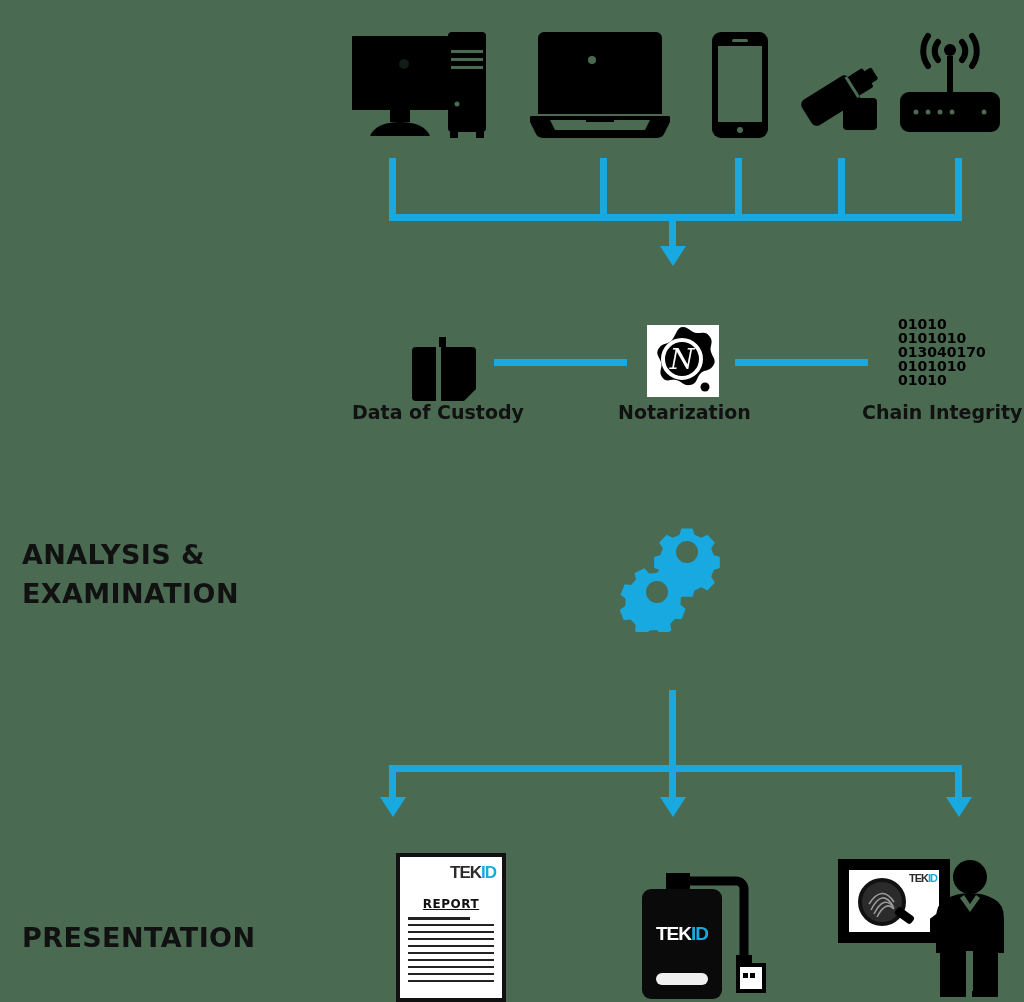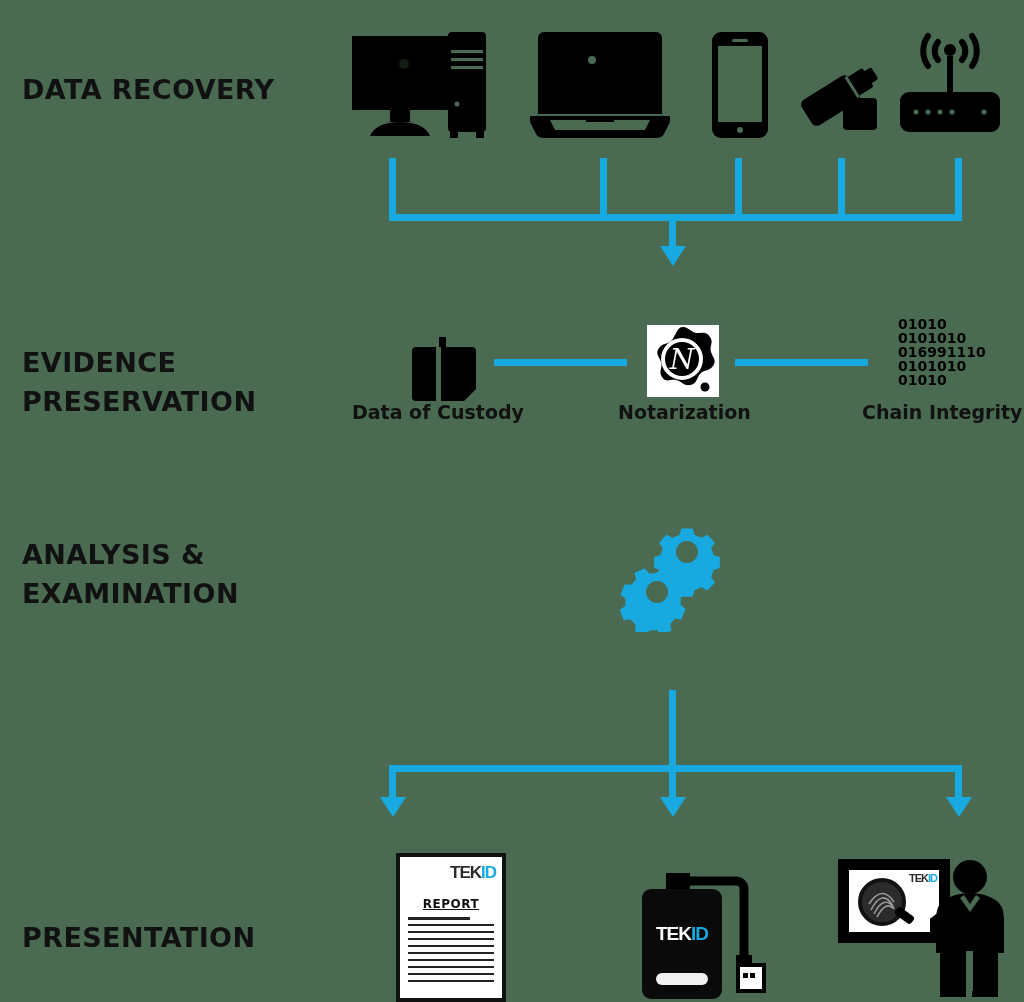--- a/index.html
+++ b/index.html
@@ -98,24 +98,21 @@
   .hd-led  { position: absolute; background: #f0f0f0; border-radius: 7px; }
 
   
   .screen-frame { position: absolute; border: 11px solid #000; background: #fff; }
 </style>
 </head>
 <body>
 
 <div id="page">
 
-  <div class="stage-label" id="label-data-recovery">DATA RECOVERY</div>
-
-  <div class="stage-label" id="label-evidence">EVIDENCE
-PRESERVATION</div>
+
 
   <div class="stage-label" id="label-presentation">PRESENTATION</div>
 
   <div class="stage-label" id="label-analysis">ANALYSIS &amp;
 EXAMINATION</div>
 
   <div id="row-devices">
 
     <div class="icon-slot" id="icon-desktop">
       <svg viewBox="0 0 135 106" width="135" height="106" aria-hidden="true">
@@ -246,21 +243,21 @@
     </div>
     <div class="ev-caption" style="left:618px; top:86px;">Notarization</div>
 
     <div class="conn" style="left:735px; top:44px; width:133px; height:7px;"></div>
 
     <div class="icon-slot" style="left:898px; top:2px; width:116px; height:76px; text-align:left;">
       <div style="font-family:'DejaVu Sans',sans-serif; font-weight:bold; font-size:14px;
                   line-height:14px; color:#000; letter-spacing:0px;">
         <div>01010</div>
         <div>0101010</div>
-        <div>016991110</div>
+        <div>013040170</div>
         <div>0101010</div>
         <div>01010</div>
       </div>
     </div>
     <div class="ev-caption" style="left:862px; top:86px;">Chain Integrity</div>
   </div>
 
   <div id="icon-gears">
     <svg viewBox="0 0 120 120" width="120" height="120" aria-hidden="true">
       <g fill="#18a9e1">

